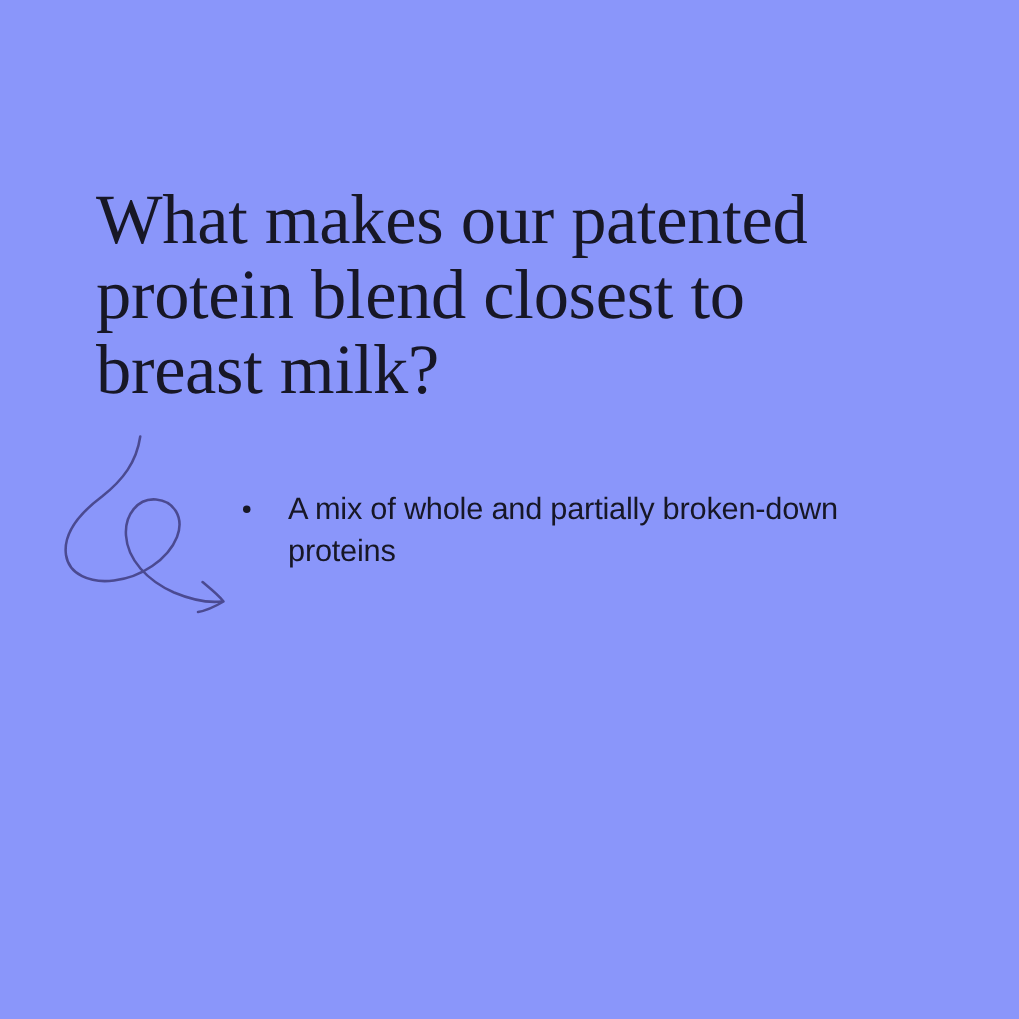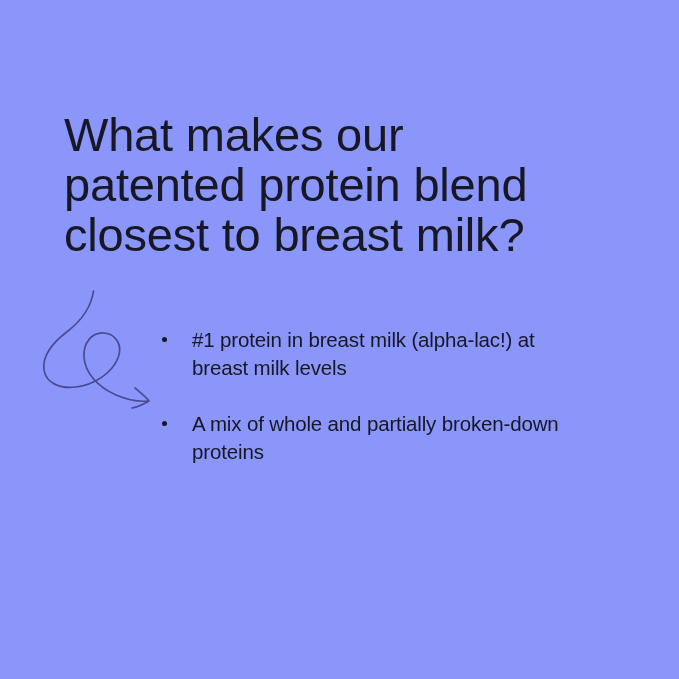--- a/index.html
+++ b/index.html
@@ -18,24 +18,24 @@
     width: 679px;
     height: 679px;
     background: #8a96fa;
     overflow: hidden;
   }
 
   
   #headline {
     position: absolute;
     left: 64px;
-    top: 110px;
+    top: 122px;
     width: 520px;
     margin: 0;
-    font-family: Liberation Sans, sans-serif;
+    font-family: Liberation Serif, serif;
     font-weight: 400;
     font-size: 47px;
     line-height: 50px;
     letter-spacing: -0.2px;
     color: #171726;
     white-space: pre-line;
   }
 
   
   #arrow-decoration {
@@ -113,24 +113,20 @@
                C 47 85, 60 99, 78 107
                C 90 112, 101 114, 110 113"></path>
       <path d="M97 100
                C 103 105, 108 109, 111 113
                C 106 116, 100 119, 94 120"></path>
     </svg>
   </div>
 
   <ul id="bullet-list">
 
-    <li class="bullet-item">
-      <span class="bullet-marker"></span>
-      <span class="bullet-text">#1 protein in breast milk (alpha-lac!) at breast milk levels</span>
-    </li>
 
 
     <li class="bullet-item">
       <span class="bullet-marker"></span>
       <span class="bullet-text">A mix of whole and partially broken-down proteins</span>
     </li>
 
   </ul>
 
 </div>

